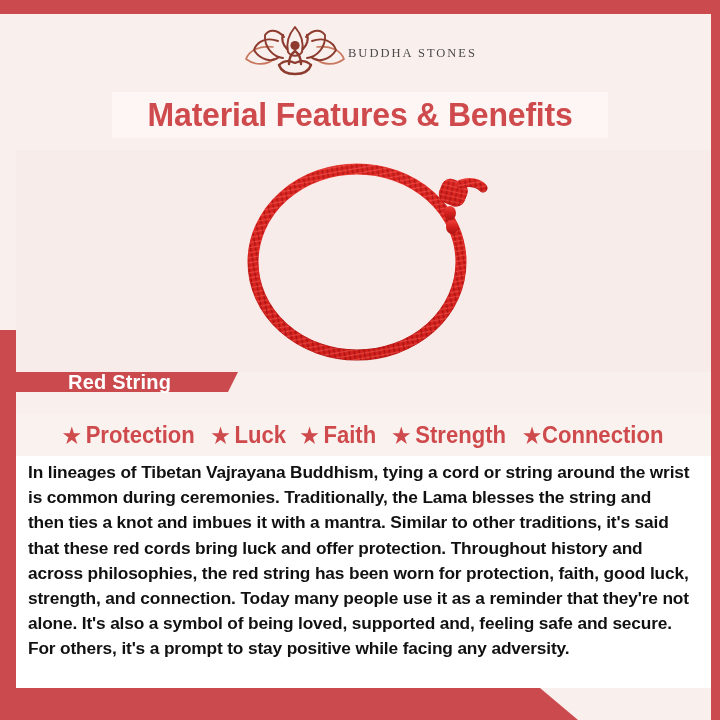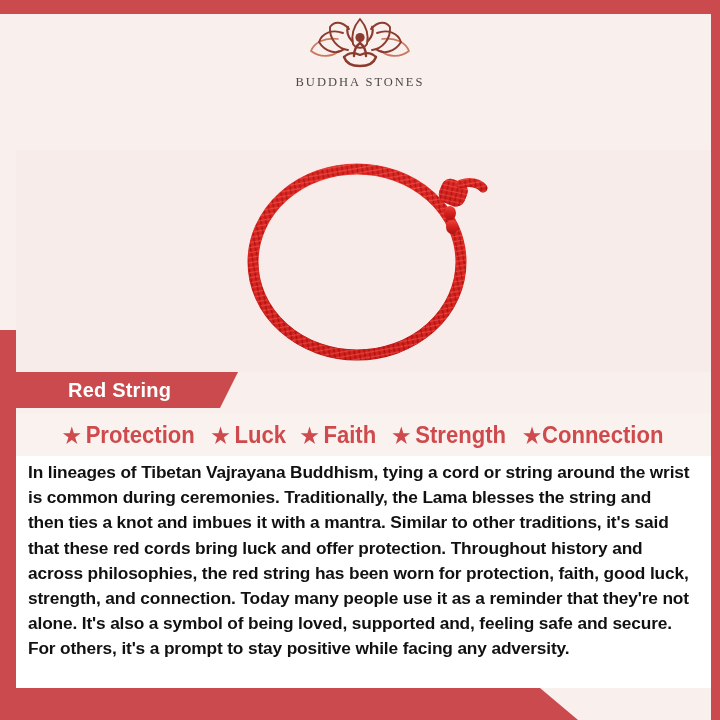--- a/index.html
+++ b/index.html
@@ -47,21 +47,21 @@
   .header {
     position: absolute;
     left: 0; top: 14px;
     width: 720px; height: 78px;
     display: flex;
     align-items: center;
     justify-content: center;
   }
   .logo-wrap {
     display: flex;
-    flex-direction: column;
+    flex-direction: row;
     align-items: center;
     gap: 1px;
   }
   .logo-mark { display: block; }
   .logo-text {
     font-family: "Liberation Serif", serif;
     font-size: 12.5px;
     letter-spacing: 2.0px;
     color: #4a4a4a;
     white-space: nowrap;
@@ -97,21 +97,21 @@
   .bracelet {
     position: absolute;
     left: 50%; top: 50%;
     transform: translate(-50%, -50%);
   }
 
   
   .label-banner {
     position: absolute;
     left: 16px; top: 372px;
-    width: 222px; height: 36px;
+    width: 222px; height: 20px;
     background: #cb4a4e;
     clip-path: polygon(0 0, 222px 0, 204px 36px, 0 36px);
     display: flex;
     align-items: center;
   }
   .label-banner-text {
     margin-left: 52px;
     font-size: 20px;
     font-weight: bold;
     color: #ffffff;
@@ -215,20 +215,23 @@
 
             <path d="M36 40 C38 46, 44 49, 52 49 C60 49, 66 46, 68 40" stroke="#8c3b2e" stroke-width="2.4"></path>
             <path d="M36 40 C40 36, 46 35, 52 38 C58 35, 64 36, 68 40" stroke="#8c3b2e" stroke-width="2.2"></path>
           </g>
         </svg>
       </span>
       <span class="logo-text">BUDDHA STONES</span>
     </div>
   </div>
 
+  <div class="title-band">
+    <span class="title-text">Material Features &amp; Benefits</span>
+  </div>
 
   <div class="product-area">
     <span class="bracelet">
       <svg width="250" height="210" viewBox="0 0 250 210" xmlns="http://www.w3.org/2000/svg">
         <defs>
           <pattern id="braid" width="7" height="7" patternUnits="userSpaceOnUse" patternTransform="rotate(35)">
             <rect width="7" height="7" fill="#d8231f"></rect>
             <path d="M0 0 L7 7 M-1 6 L1 8 M6 -1 L8 1" stroke="#a8100f" stroke-width="1.4"></path>
             <path d="M0 7 L7 0" stroke="#f0504a" stroke-width="1.1"></path>
           </pattern>

